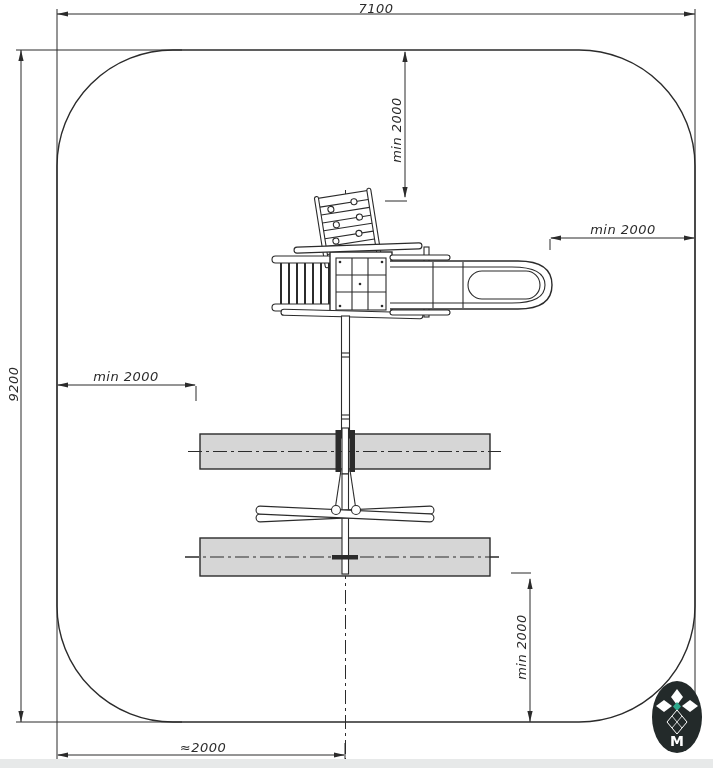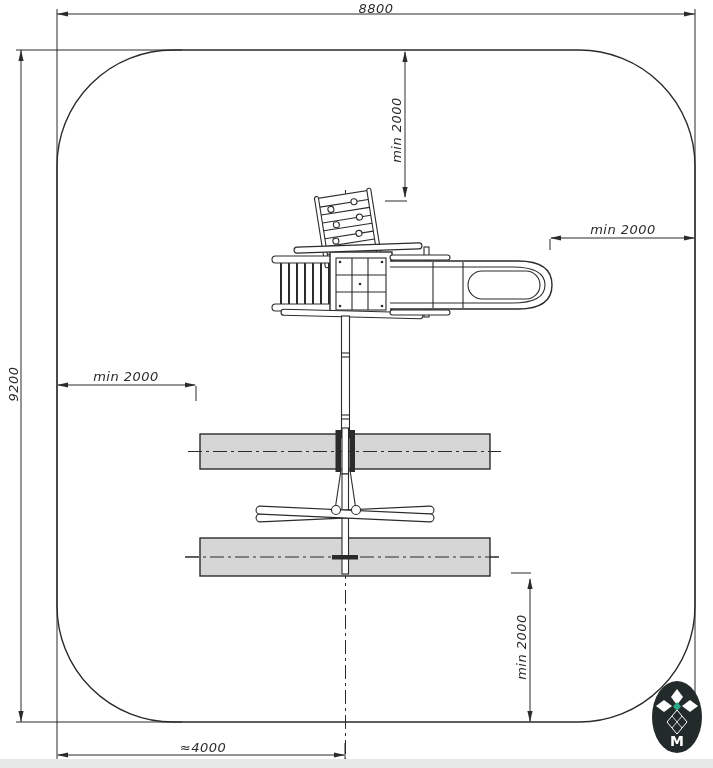--- a/index.html
+++ b/index.html
@@ -205,22 +205,22 @@
         <polygon points="656,706 664,700 672,706 664,712"></polygon>
         <polygon points="682,706 690,700 698,706 690,712"></polygon>
       </g>
       <polygon points="677,702 681,706.5 677,711 673,706.5" fill="#2fa98c" stroke="none"></polygon>
       <path d="M677,710 L687,722 L677,734 L667,722 Z" fill="none" stroke="#ffffff" stroke-width="1"></path>
       <path d="M672,716 L682,728 M682,716 L672,728" fill="none" stroke="#ffffff" stroke-width="0.8"></path>
       <text x="677" y="746" text-anchor="middle" fill="#ffffff" font-family="DejaVu Sans, sans-serif" font-size="14" font-weight="bold">M</text>
     </g>
   </svg>
 
-  <div class="dim" style="left:376px;top:8px;">8800</div>
+  <div class="dim" style="left:376px;top:8px;">7100</div>
   <div class="dim vert" style="left:13px;top:384px;">9200</div>
   <div class="dim vert" style="left:396px;top:130px;">min 2000</div>
   <div class="dim" style="left:623px;top:229px;">min 2000</div>
   <div class="dim" style="left:126px;top:376px;">min 2000</div>
   <div class="dim vert" style="left:521px;top:647px;">min 2000</div>
-  <div class="dim" style="left:203px;top:747px;">≈4000</div>
+  <div class="dim" style="left:203px;top:747px;">≈2000</div>
 
   <div class="bottom-band"></div>
 </div>
 
 </body></html>

